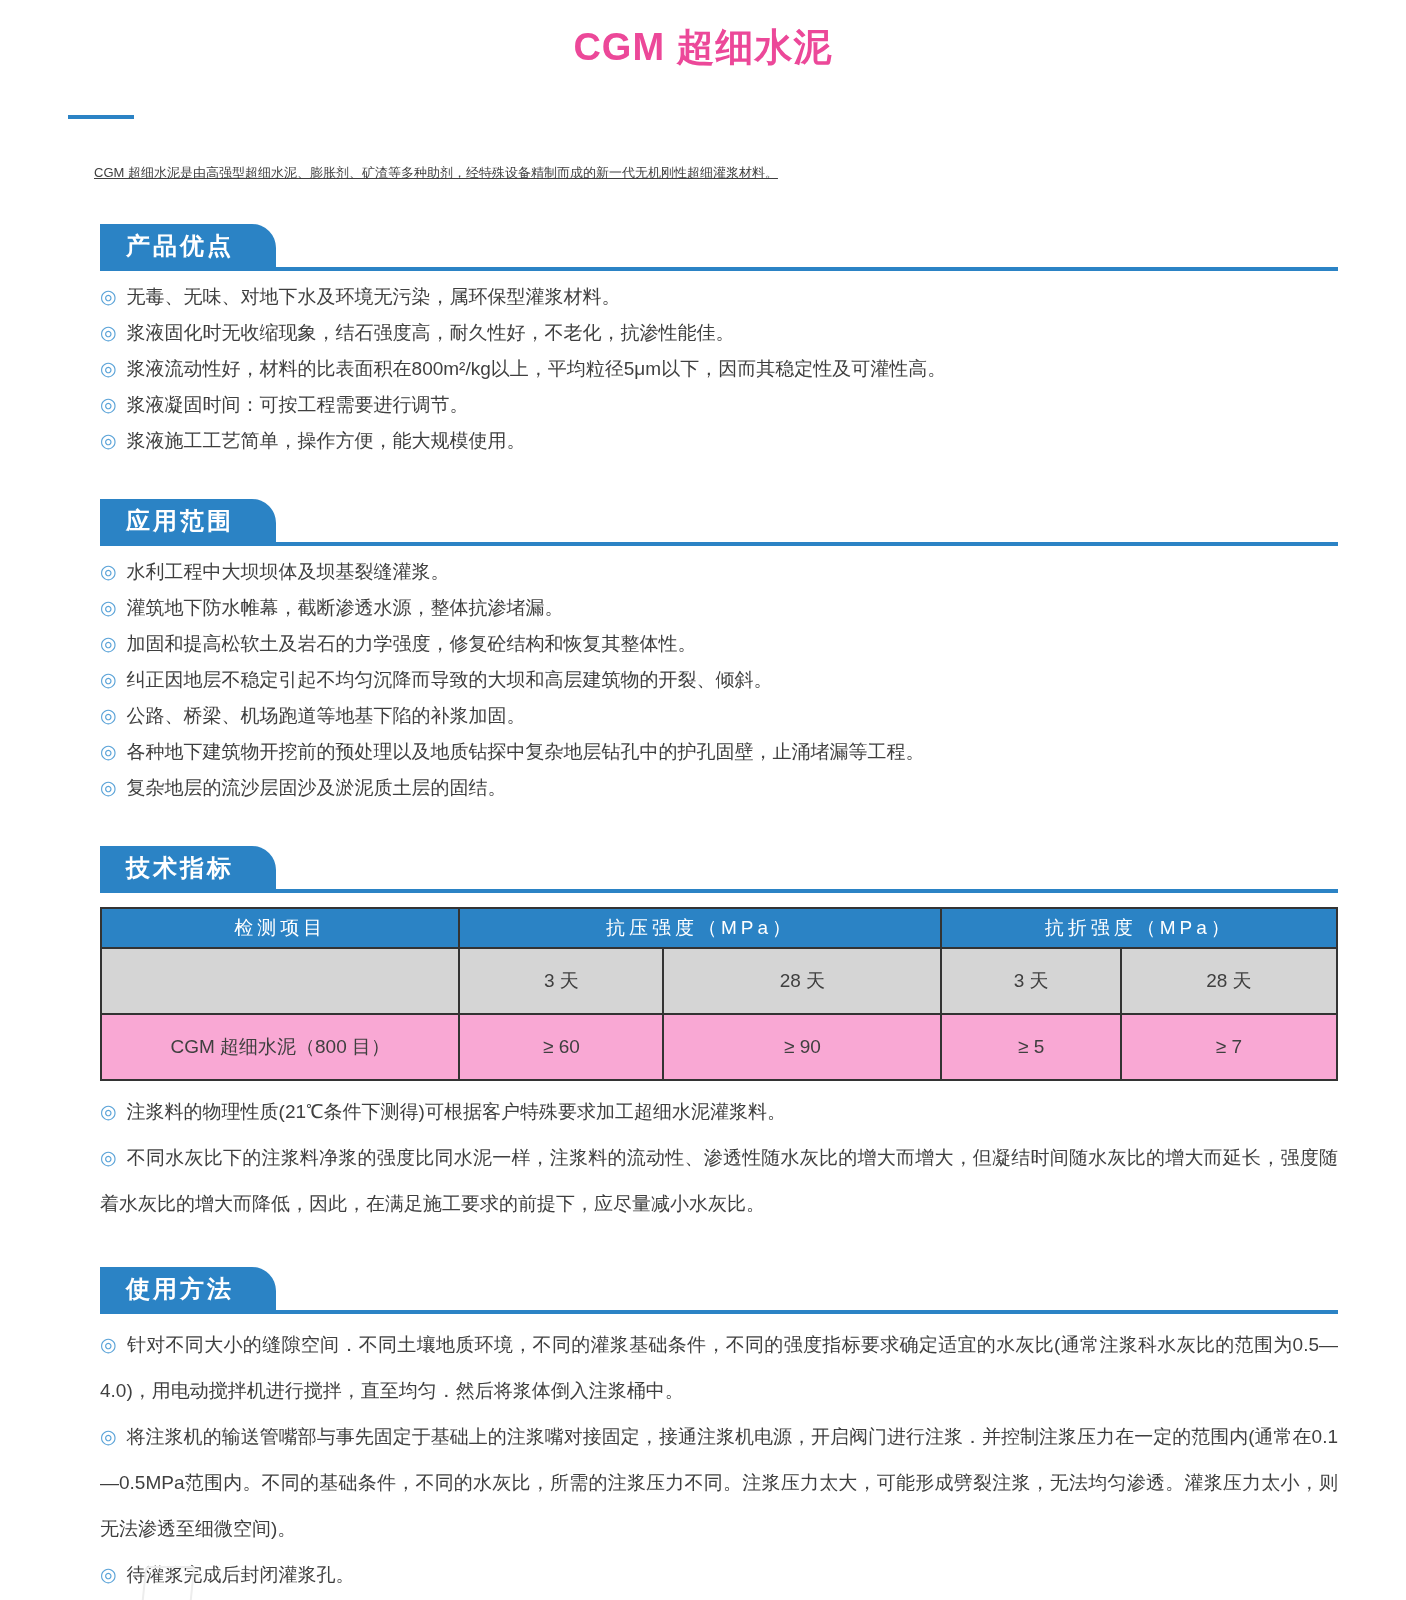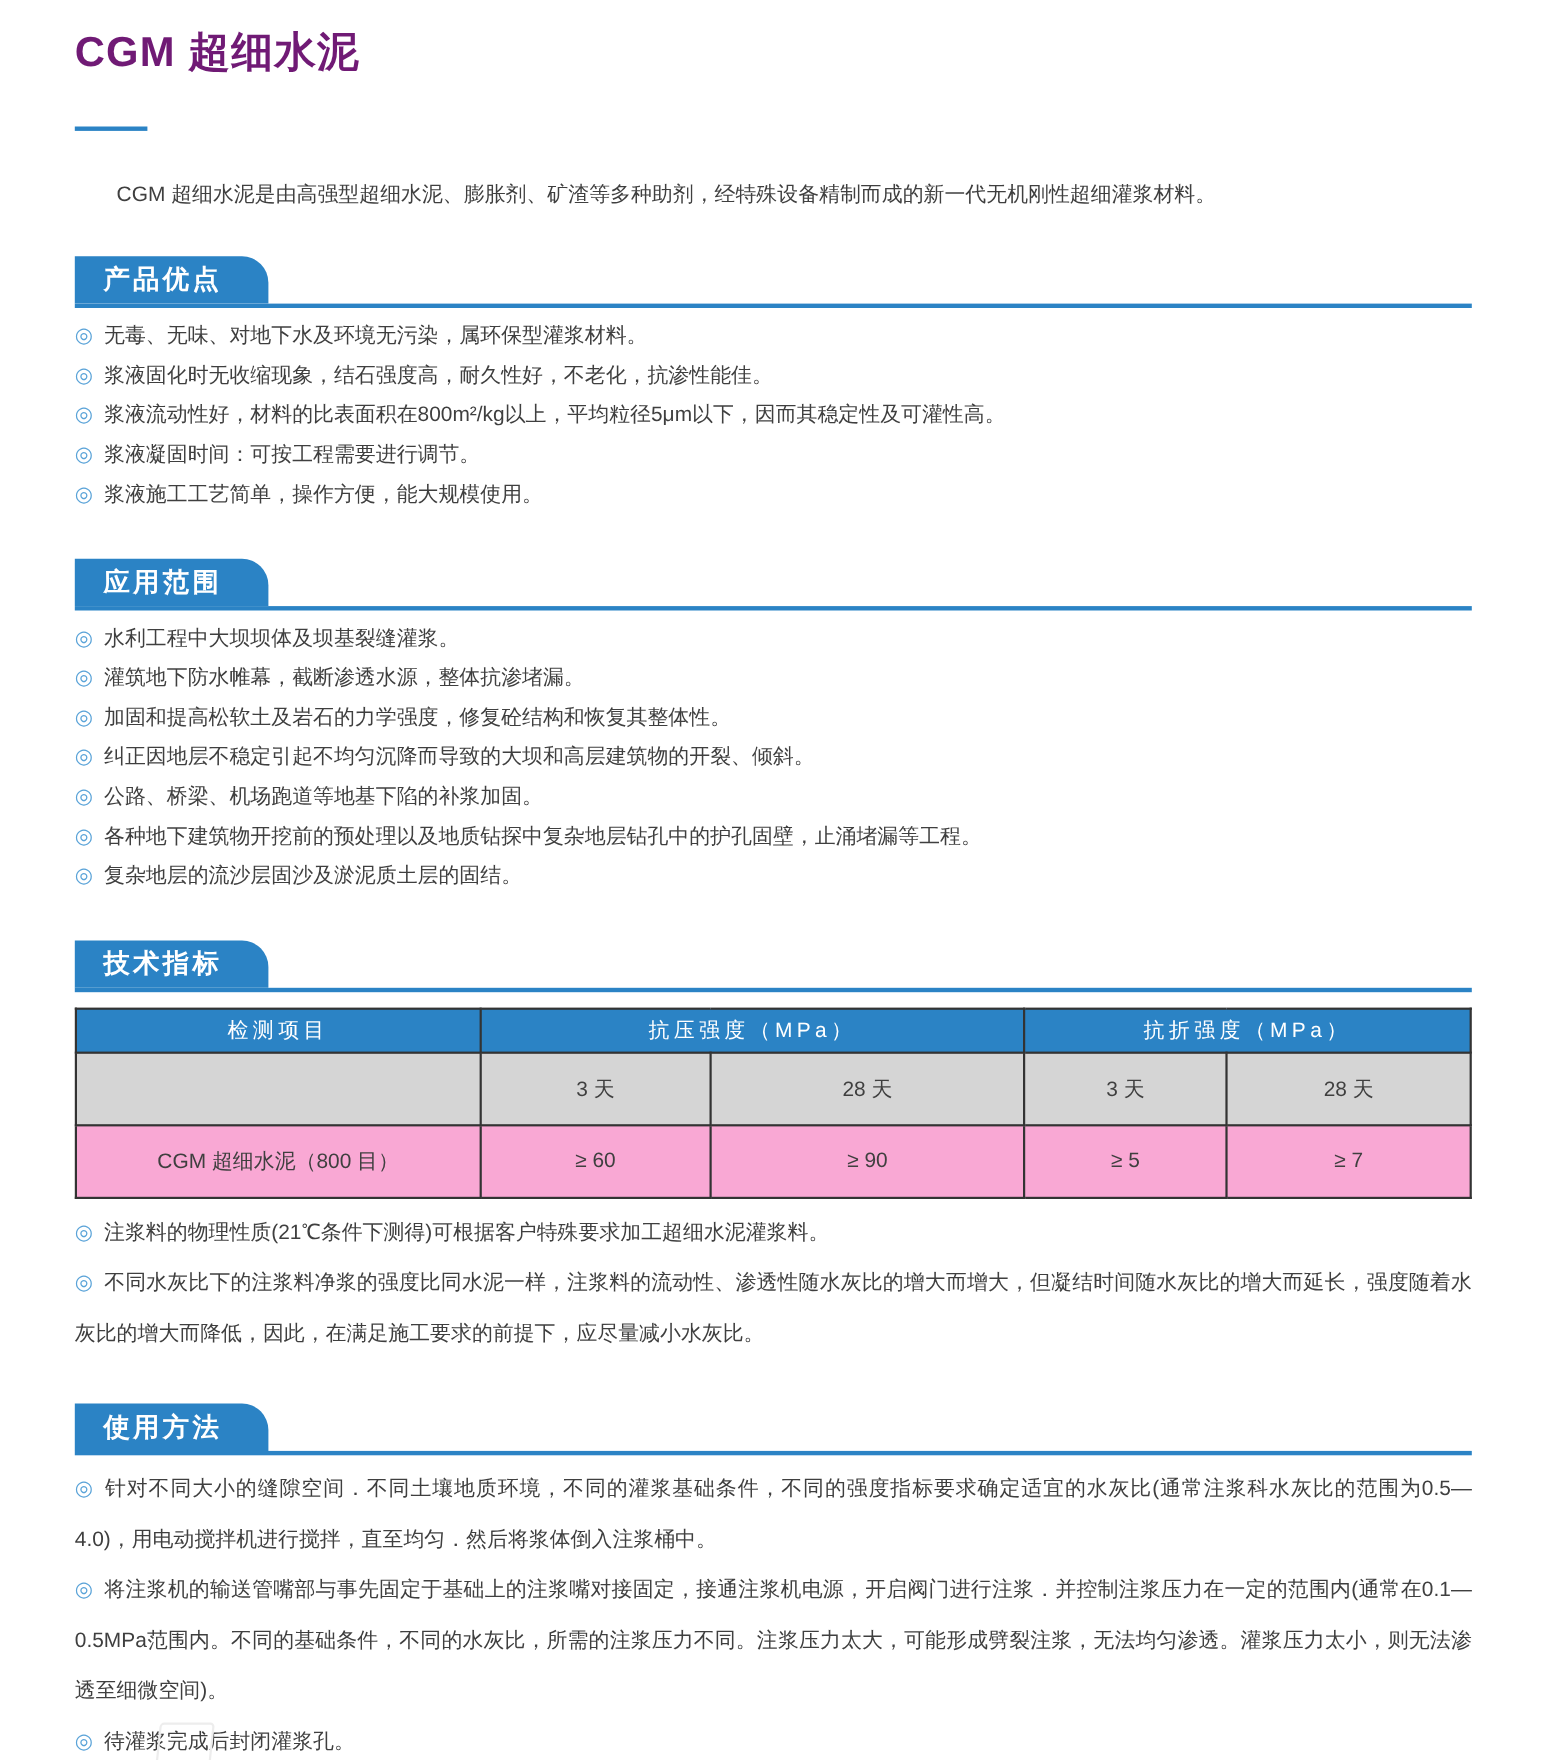--- a/index.html
+++ b/index.html
@@ -8,40 +8,42 @@
     height: 1600px;
     background: #ffffff;
     color: #3f3f3f;
     font-family: "Liberation Sans", sans-serif;
     position: relative;
     overflow: hidden;
   }
   .content { padding: 0 68px; }
 
   .page-title {
-    color: #701a75;
+    color: #ec4899;
     font-size: 38px;
     font-weight: 700;
     letter-spacing: 1px;
     margin: 22px 0 0 0;
+    text-align: center;
   }
   .title-rule {
     width: 66px;
     height: 4px;
     background: #2b83c5;
     margin-top: 42px;
   }
   .intro {
     margin: 44px 0 0 0;
-    font-size: 19px;
+    font-size: 13px;
     line-height: 1.6;
     text-indent: 2em;
+    text-decoration: underline;
   }
 
-  .section { margin-top: 40px; }
+  .section { margin-top: 40px; margin-left: 32px; }
   .section-header { border-bottom: 4px solid #2b83c5; line-height: 0; }
   .section-tab {
     display: inline-block;
     background: #2b83c5;
     color: #ffffff;
     font-size: 24px;
     font-weight: 700;
     letter-spacing: 3px;
     line-height: 1;
     padding: 10px 42px 9px 26px;

